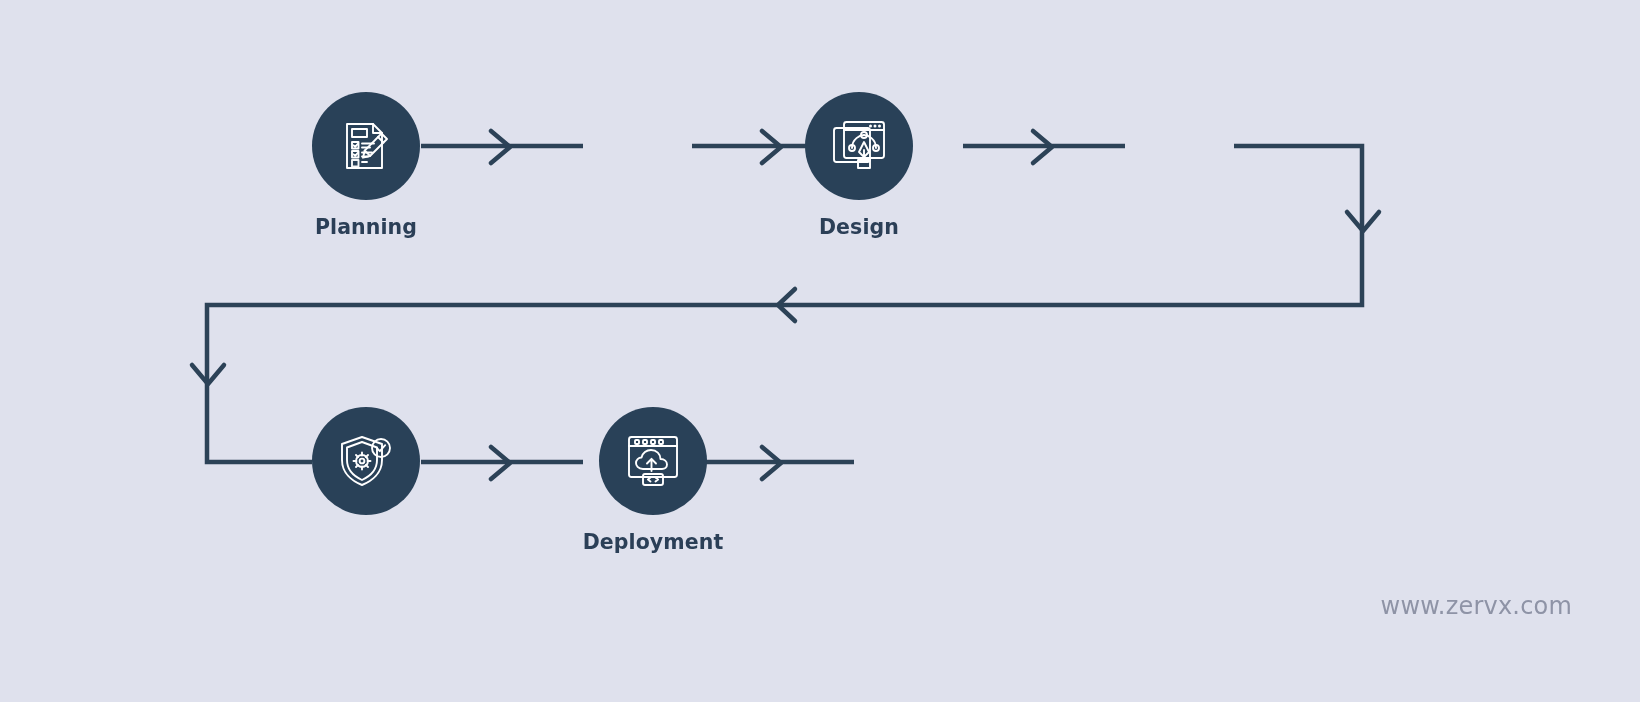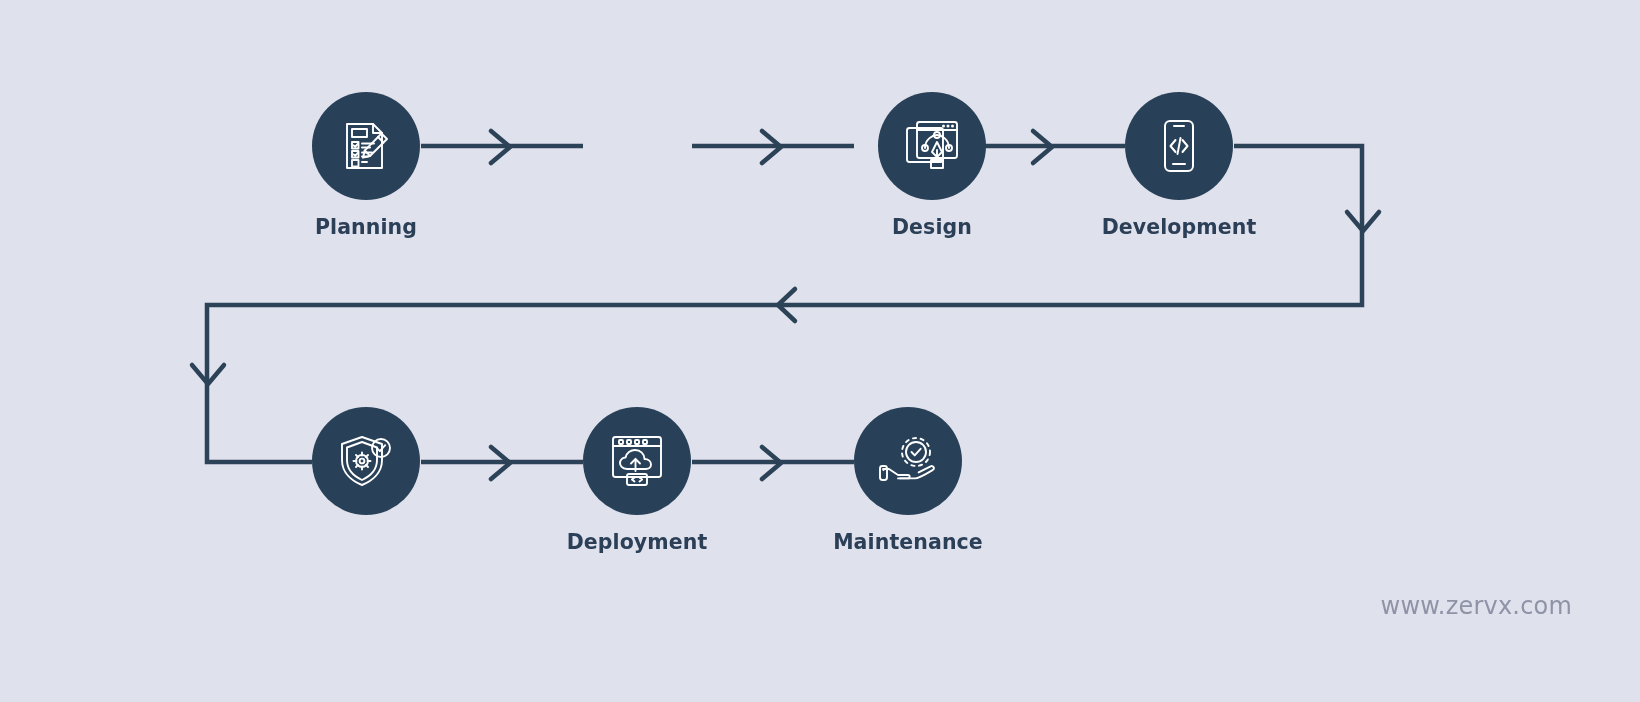--- a/index.html
+++ b/index.html
@@ -111,21 +111,21 @@
           <path d="M44.5 16.5 l5.5 5.5 l-17 17 l-7 1.7 l1.7 -7 Z"></path>
           <line x1="41" y1="20" x2="46.5" y2="25.5"></line>
           <line x1="27.6" y1="33.4" x2="33" y2="38.9"></line>
         </g>
       </svg>
     </div>
     <div class="node-label">Planning</div>
   </div>
 
 
-  <div class="node" style="left:932px; top:92px;">
+  <div class="node" style="left:859px; top:92px;">
     <div class="bubble">
       <svg width="58" height="56" viewBox="0 0 58 56">
         <g fill="none" stroke="#ffffff" stroke-width="1.9" stroke-linejoin="round" stroke-linecap="round">
           <rect x="4" y="10" width="36" height="34" rx="2.5"></rect>
           <rect x="14" y="4" width="40" height="36" rx="2.5"></rect>
           <path d="M14 12 h40"></path>
           <circle cx="45" cy="8" r="1.5" fill="#ffffff" stroke="none"></circle>
           <circle cx="49.5" cy="8" r="1.5" fill="#ffffff" stroke="none"></circle>
           <circle cx="40.5" cy="8" r="1.5" fill="#ffffff" stroke="none"></circle>
           <path d="M22 30 C22 21, 30 17, 34 17 C38 17, 46 21, 46 30"></path>
@@ -134,54 +134,39 @@
           <circle cx="34" cy="17" r="3"></circle>
           <path d="M34 24 l5 10 l-5 5 l-5 -5 Z"></path>
           <path d="M34 32 v6"></path>
           <rect x="28" y="42" width="12" height="8"></rect>
         </g>
       </svg>
     </div>
     <div class="node-label">Design</div>
   </div>
 
-  <div class="node" style="left:1179px; top:92px;">
-    <div class="bubble">
-      <svg width="50" height="56" viewBox="0 0 50 56">
-        <g fill="none" stroke="#ffffff" stroke-width="2" stroke-linejoin="round" stroke-linecap="round">
-          <rect x="11" y="3" width="28" height="50" rx="5"></rect>
-          <path d="M20 8 h10"></path>
-          <path d="M19 46 h12"></path>
-          <path d="M21.5 22 l-5 6 l5 6"></path>
-          <path d="M28.5 22 l5 6 l-5 6"></path>
-          <path d="M26.5 20 l-3 16"></path>
-        </g>
-      </svg>
-    </div>
-    <div class="node-label">Development</div>
-  </div>
 
   <div class="node" style="left:366px; top:407px;">
     <div class="bubble">
       <svg width="58" height="56" viewBox="0 0 58 56">
         <g fill="none" stroke="#ffffff" stroke-width="1.9" stroke-linejoin="round" stroke-linecap="round">
           <path d="M25 4 L45 11 V27 C45 40, 35 48, 25 52 C15 48, 5 40, 5 27 V11 Z"></path>
           <path d="M25 9 L40 14.5 V27 C40 37, 32.5 43.5, 25 47 C17.5 43.5, 10 37, 10 27 V14.5 Z"></path>
           <circle cx="25" cy="28" r="6"></circle>
           <circle cx="25" cy="28" r="2.4"></circle>
           <path d="M25 19.5 v3 M25 33.5 v3 M16.5 28 h3 M30.5 28 h3
                    M19 22 l2.1 2.1 M28.9 31.9 l2.1 2.1 M31 22 l-2.1 2.1 M21.1 31.9 l-2.1 2.1"></path>
           <circle cx="44" cy="15" r="9"></circle>
           <path d="M39.8 15 l3 3.2 l5.4 -6"></path>
         </g>
       </svg>
     </div>
   </div>
 
-  <div class="node" style="left:637px; top:407px;">
+  <div class="node" style="left:653px; top:407px;">
     <div class="bubble">
       <svg width="56" height="54" viewBox="0 0 56 54">
         <g fill="none" stroke="#ffffff" stroke-width="1.9" stroke-linejoin="round" stroke-linecap="round">
           <rect x="4" y="3" width="48" height="40" rx="2.5"></rect>
           <path d="M4 12 h48"></path>
           <rect x="10" y="6" width="4" height="4" rx="1"></rect>
           <rect x="18" y="6" width="4" height="4" rx="1"></rect>
           <rect x="26" y="6" width="4" height="4" rx="1"></rect>
           <rect x="34" y="6" width="4" height="4" rx="1"></rect>
           <path d="M18 35 C13 35, 11 31.5, 11 29 C11 26, 13.5 23.5, 16.5 23.5
@@ -190,32 +175,16 @@
           <path d="M26.5 37 V25 M22 29.5 l4.5 -4.7 l4.5 4.7"></path>
           <rect x="18" y="40" width="20" height="11" rx="2"></rect>
           <path d="M25.5 43.5 l-2.6 2 l2.6 2"></path>
           <path d="M30.5 43.5 l2.6 2 l-2.6 2"></path>
         </g>
       </svg>
     </div>
     <div class="node-label">Deployment</div>
   </div>
 
-  <div class="node" style="left:908px; top:407px;">
-    <div class="bubble">
-      <svg width="60" height="52" viewBox="0 0 60 52">
-        <g fill="none" stroke="#ffffff" stroke-width="1.9" stroke-linejoin="round" stroke-linecap="round">
-          <circle cx="38" cy="17" r="10"></circle>
-          <circle cx="38" cy="17" r="14" stroke-dasharray="3.2 4.6"></circle>
-          <path d="M33.5 17 l3.2 3.4 l5.9 -6.6"></path>
-          <path d="M5 34 h6 l9 6 h10 c2.2 0 2.2 3.4 0 3.4 h-8"></path>
-          <path d="M20 43.4 h17 c4 0 14 -6.2 18 -8.6 c2.2 -1.3 0 -4.6 -2.4 -3.4 l-12 6"></path>
-          <rect x="2" y="31" width="7" height="14" rx="2.4"></rect>
-          <circle cx="5.5" cy="35" r="1" fill="#ffffff" stroke="none"></circle>
-        </g>
-      </svg>
-    </div>
-    <div class="node-label">Maintenance</div>
-  </div>
 
   <div id="watermark">www.zervx.com</div>
 
 </div>
 
 </body></html>

